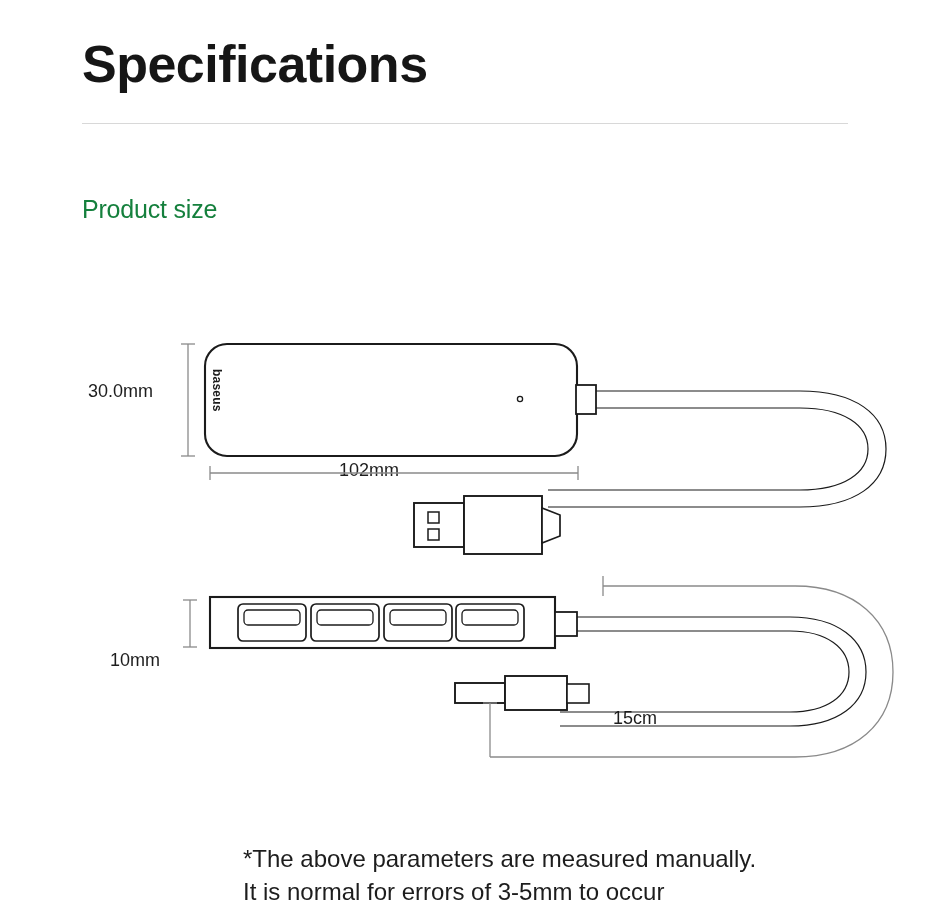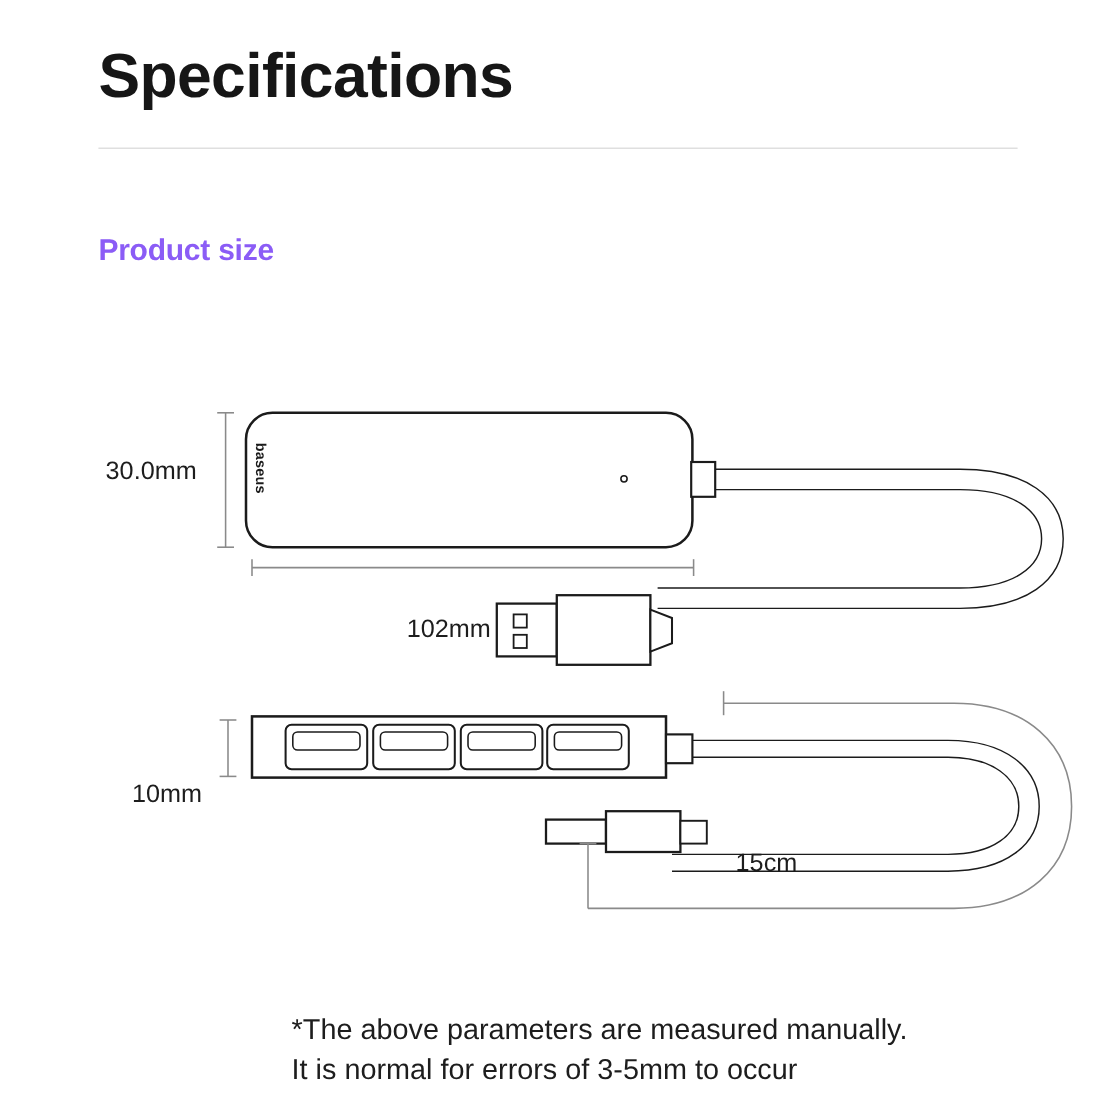--- a/index.html
+++ b/index.html
@@ -41,36 +41,36 @@
     top: 123px;
     width: 766px;
     height: 1px;
     background: #d8d8d8;
   }
   .section-title {
     position: absolute;
     left: 82px;
     top: 195px;
     font-size: 25px;
-    font-weight: 700;
+    font-weight: 400;
     letter-spacing: -0.2px;
-    color: #8b5cf6;
+    color: #15803d;
     white-space: nowrap;
   }
 
   
   .dim-label {
     position: absolute;
-    font-size: 21px;
+    font-size: 18px;
     font-weight: 400;
     color: #1d1d1d;
     white-space: nowrap;
   }
   .dim-30 { left: 88px; top: 381px; }
-  .dim-102 { left: 339px; top: 513px; }
+  .dim-102 { left: 339px; top: 460px; }
   .dim-10 { left: 110px; top: 610px; margin-top: 40px; }
   .dim-15 { left: 613px; top: 708px; }
 
   
   .drawing {
     position: absolute;
     left: 0;
     top: 0;
     width: 930px;
     height: 918px;

